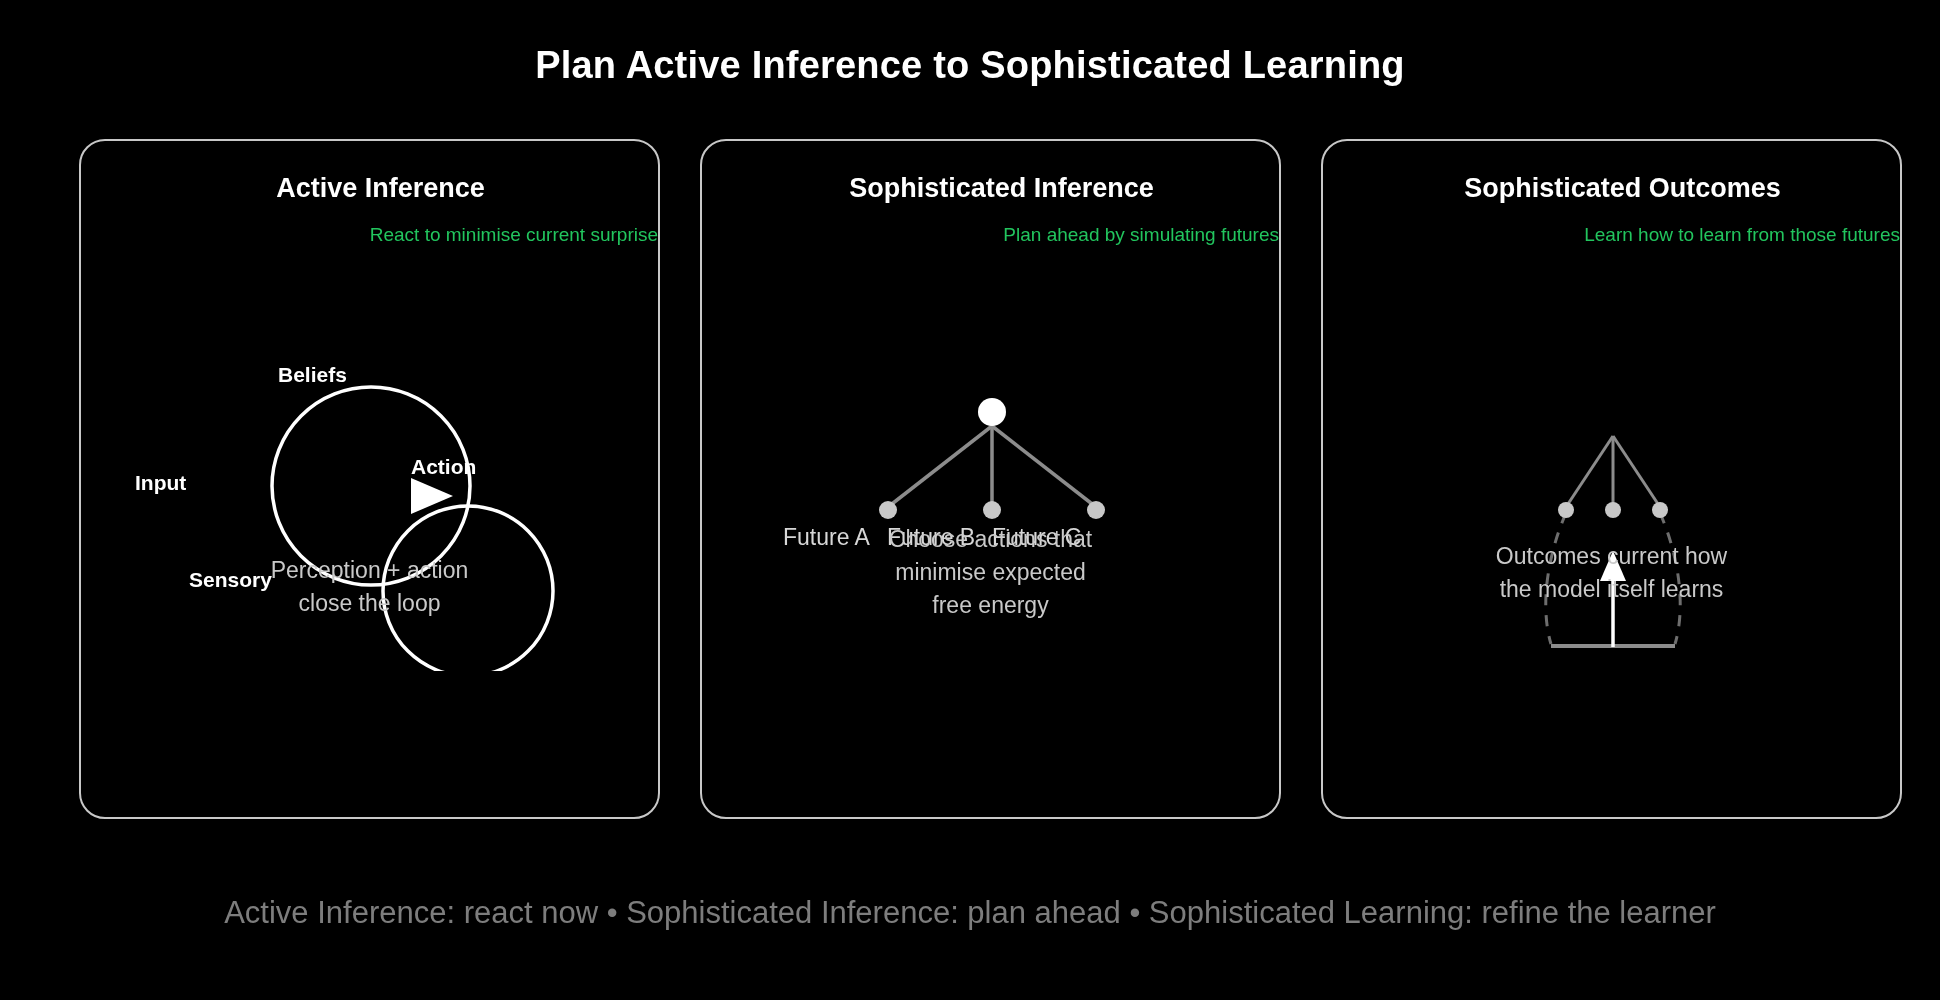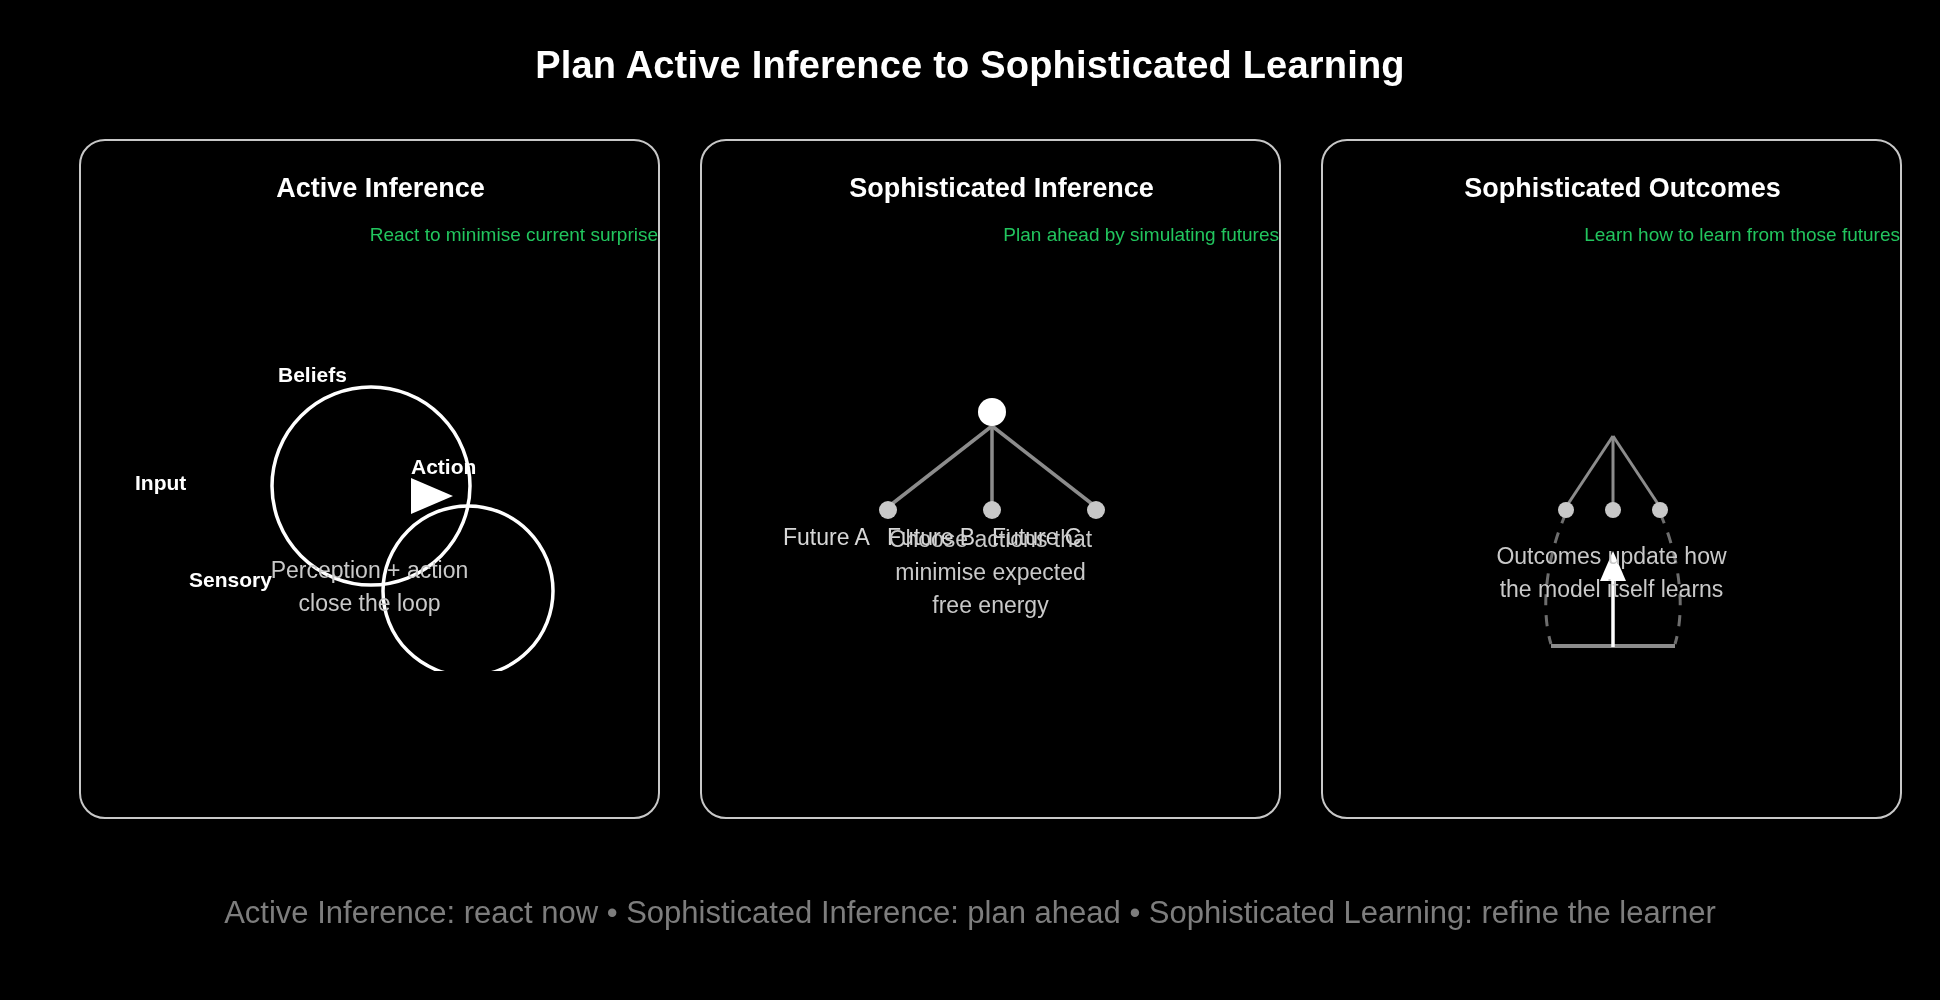--- a/index.html
+++ b/index.html
@@ -241,20 +241,20 @@
         <polygon points="290,300 277,330 303,330" fill="#ffffff"></polygon>
 
         <circle cx="243" cy="259" r="8" fill="#c8c8c8"></circle>
         <circle cx="290" cy="259" r="8" fill="#c8c8c8"></circle>
         <circle cx="337" cy="259" r="8" fill="#c8c8c8"></circle>
       </svg>
 
     </div>
 
     <div class="card-caption" id="caption-3">
-      <div>Outcomes update how</div>
+      <div>Outcomes current how</div>
       <div>the model itself learns</div>
     </div>
   </div>
 
 </div>
 
 <div id="footer-note">Active Inference: react now • Sophisticated Inference: plan ahead • Sophisticated Learning: refine the learner</div>
 
 </body></html>

